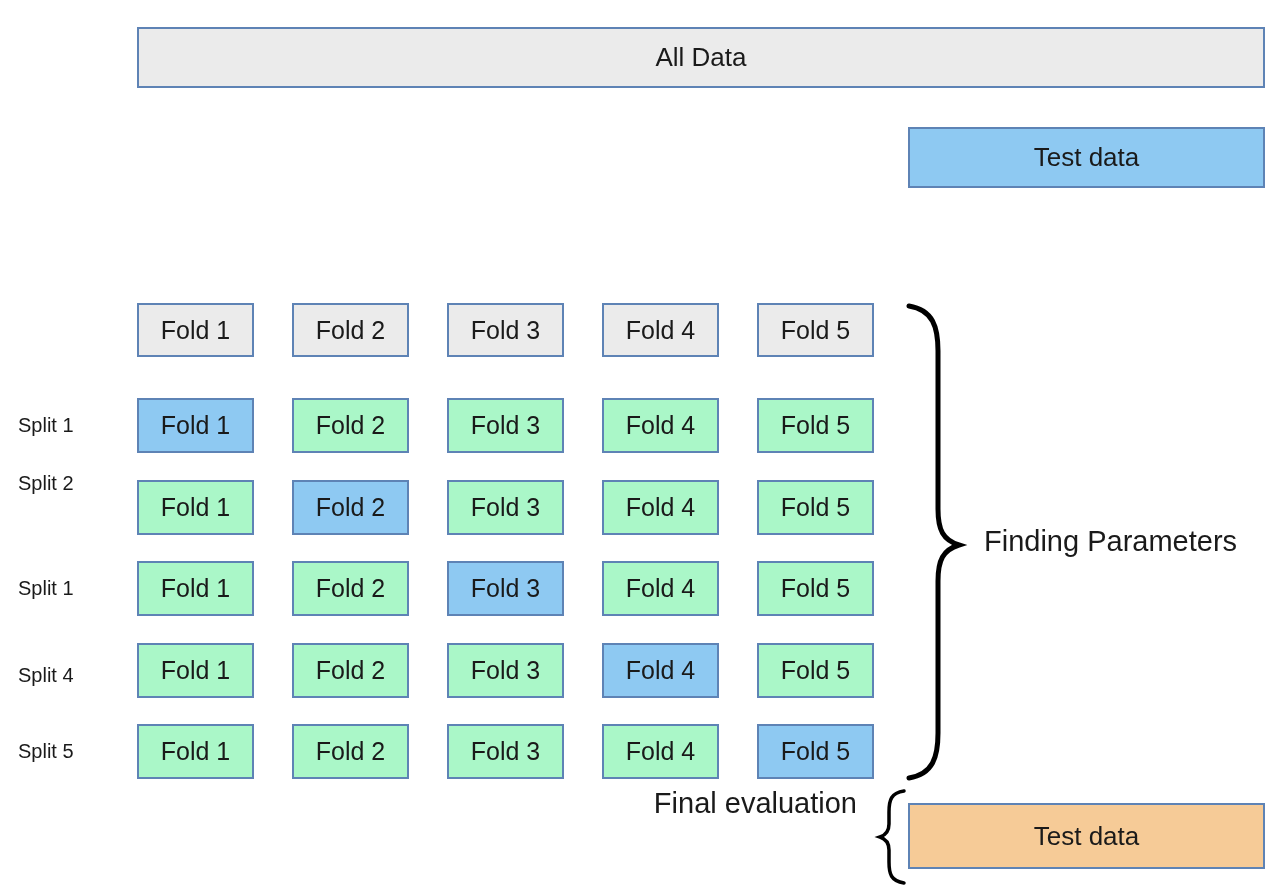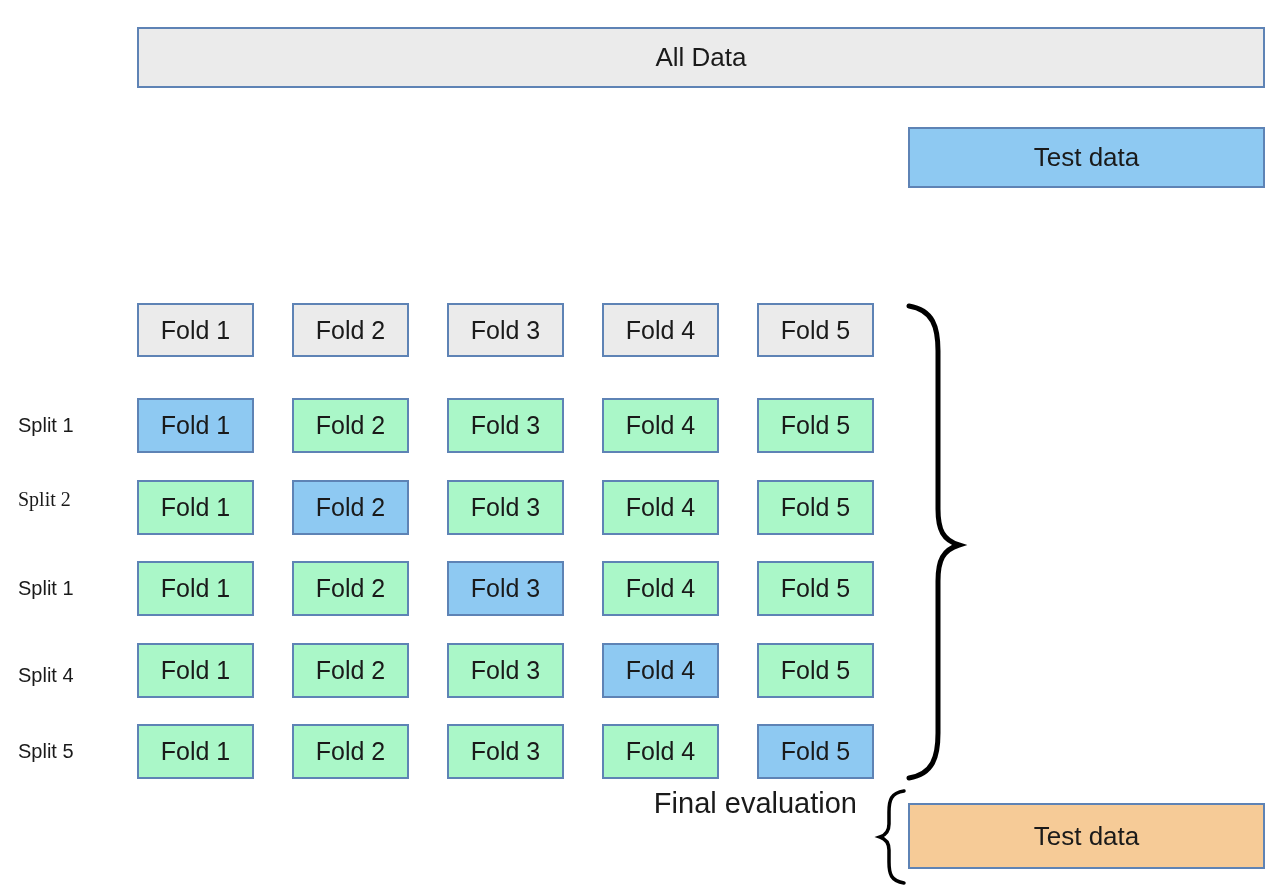--- a/index.html
+++ b/index.html
@@ -81,21 +81,21 @@
       <div class="fold-box fill-gray" style="left: 757px; top: 303px; height: 54px;">Fold 5</div>
     </div>
 
   <div id="splits-container">
       <div class="split-label" style="top: 398px; height: 55px;">Split 1</div>
       <div class="fold-box fill-test" style="left: 137px; top: 398px; height: 55px;">Fold 1</div>
       <div class="fold-box fill-train" style="left: 292px; top: 398px; height: 55px;">Fold 2</div>
       <div class="fold-box fill-train" style="left: 447px; top: 398px; height: 55px;">Fold 3</div>
       <div class="fold-box fill-train" style="left: 602px; top: 398px; height: 55px;">Fold 4</div>
       <div class="fold-box fill-train" style="left: 757px; top: 398px; height: 55px;">Fold 5</div>
-      <div class="split-label" style="top: 472px; height: 55px; font-family: Liberation Serif, serif;">Split 2</div>
+      <div class="split-label" style="top: 456px; height: 55px;">Split 2</div>
       <div class="fold-box fill-train" style="left: 137px; top: 480px; height: 55px;">Fold 1</div>
       <div class="fold-box fill-test" style="left: 292px; top: 480px; height: 55px;">Fold 2</div>
       <div class="fold-box fill-train" style="left: 447px; top: 480px; height: 55px;">Fold 3</div>
       <div class="fold-box fill-train" style="left: 602px; top: 480px; height: 55px;">Fold 4</div>
       <div class="fold-box fill-train" style="left: 757px; top: 480px; height: 55px;">Fold 5</div>
       <div class="split-label" style="top: 561px; height: 55px;">Split 1</div>
       <div class="fold-box fill-train" style="left: 137px; top: 561px; height: 55px;">Fold 1</div>
       <div class="fold-box fill-train" style="left: 292px; top: 561px; height: 55px;">Fold 2</div>
       <div class="fold-box fill-test" style="left: 447px; top: 561px; height: 55px;">Fold 3</div>
       <div class="fold-box fill-train" style="left: 602px; top: 561px; height: 55px;">Fold 4</div>
@@ -111,20 +111,21 @@
       <div class="fold-box fill-train" style="left: 292px; top: 724px; height: 55px;">Fold 2</div>
       <div class="fold-box fill-train" style="left: 447px; top: 724px; height: 55px;">Fold 3</div>
       <div class="fold-box fill-train" style="left: 602px; top: 724px; height: 55px;">Fold 4</div>
       <div class="fold-box fill-test" style="left: 757px; top: 724px; height: 55px;">Fold 5</div>
     </div>
 
   <svg class="brace" style="left:905px; top:303px;" width="58" height="478" viewBox="0 0 58 478" aria-hidden="true">
     <path d="M 4 3 C 28 7, 33 24, 33 48 L 33 206 C 33 227, 38 237, 54 242 C 38 247, 33 257, 33 278 L 33 430 C 33 454, 28 471, 4 475" fill="none" stroke="#000000" stroke-width="5" stroke-linecap="round"></path>
   </svg>
 
+  <div class="annotation" style="left:984px; top:525px;">Finding Parameters</div>
 
   <div class="annotation" style="left:560px; top:787px; width:297px; text-align:right;">Final evaluation</div>
 
   <svg class="brace" style="left:876px; top:789px;" width="32" height="96" viewBox="0 0 30 96" aria-hidden="true">
     <path d="M 27 2 C 14 4, 12 11, 12 23 L 12 35 C 12 42, 9 46, 3 48 C 9 50, 12 54, 12 61 L 12 73 C 12 85, 14 92, 27 94" fill="none" stroke="#000000" stroke-width="3.5" stroke-linecap="round"></path>
   </svg>
 
   <div class="box fill-final bar-label" style="left:908px; top:803px; width:357px; height:66px;">
     <span>Test data</span>
   </div>

